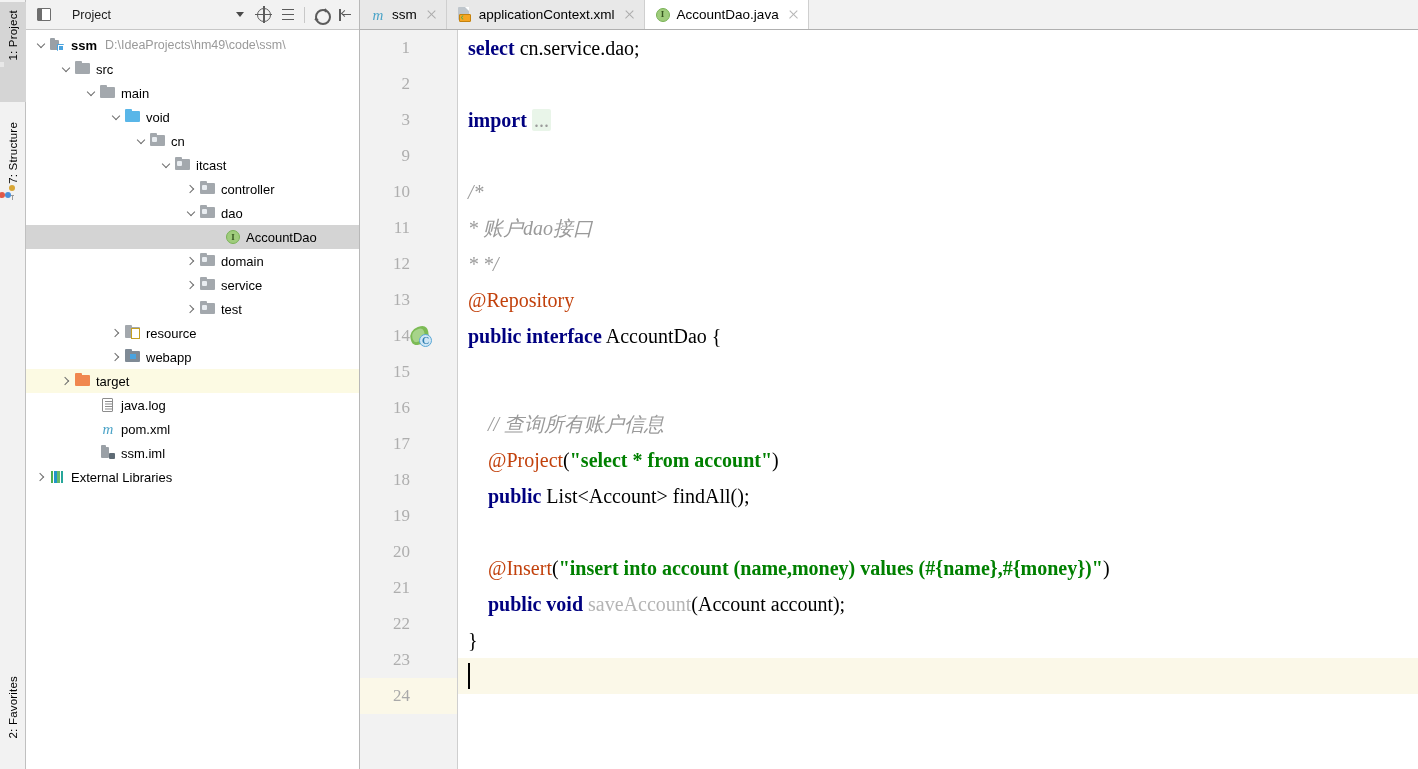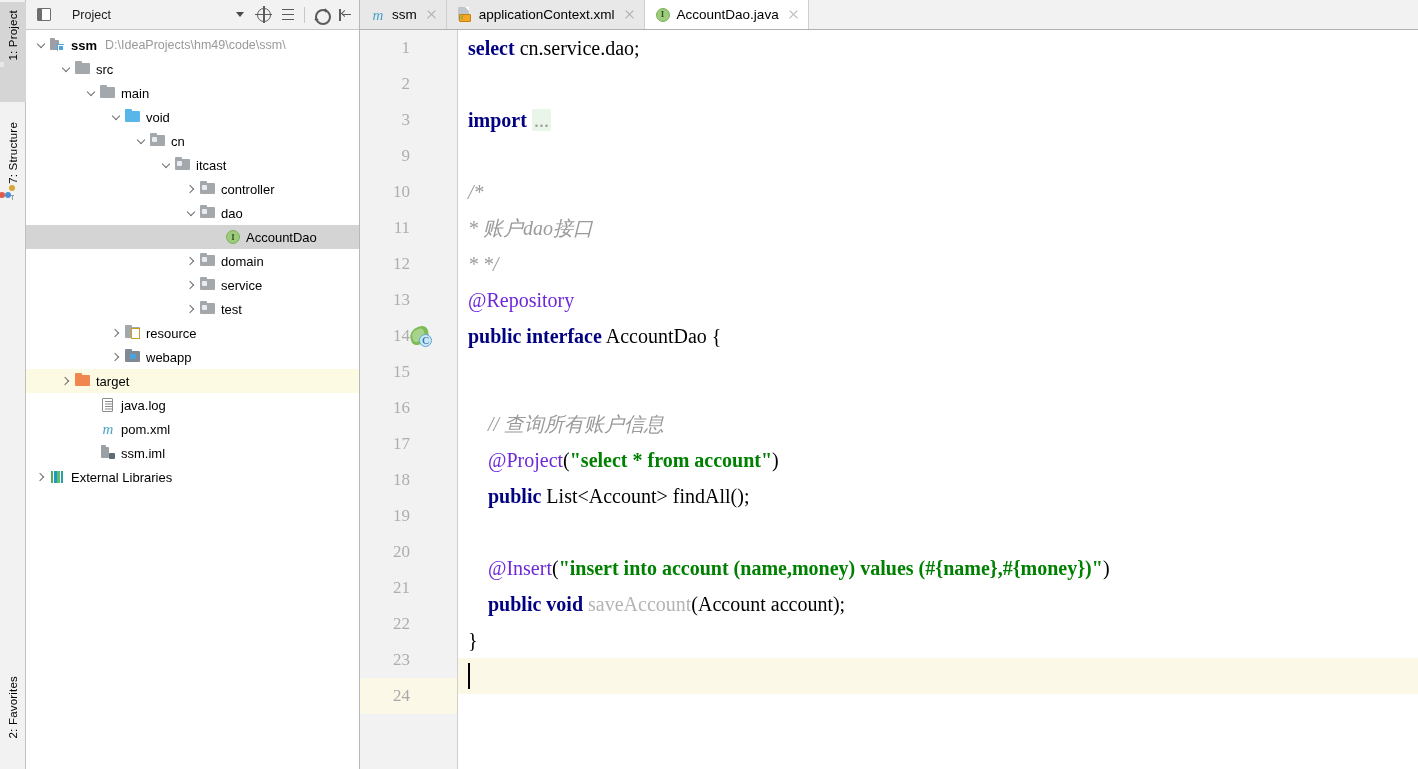--- a/index.html
+++ b/index.html
@@ -222,21 +222,21 @@
     font-size: 20px;
     white-space: pre;
     padding-left: 10px;
     color: #000;
   }
   .cline.cur { background:#fbf8e8; }
 
   .kw   { color:#000080; font-weight:bold; }
   .str  { color:#008000; font-weight:bold; }
   .cmt  { color:#9a9a9a; font-style:italic; }
-  .anno { color: #6d28d9; }
+  .anno { color: #c2410c; }
   .dim  { color:#b4b4b4; }
   .plain{ color:#000; }
   .fold-ph {
     background:#e9f5e9; color:#9a9a9a; padding:0 2px; border-radius:2px;
   }
 
   
   .bean-icon { position:absolute; left:50px; top:8px; width:22px; height:21px; }
   .bean-icon .leaf {
     position:absolute; left:0; top:1px; width:19px; height:17px;

